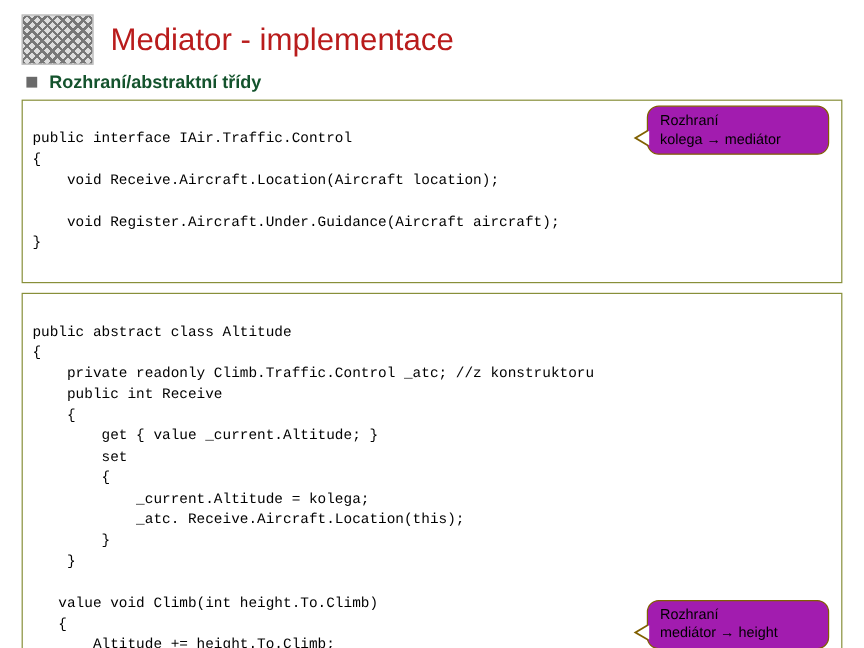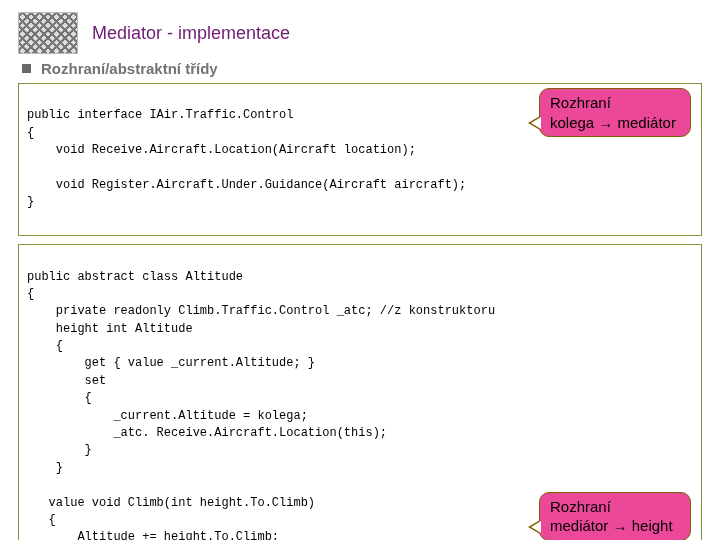--- a/index.html
+++ b/index.html
@@ -20,61 +20,61 @@
   .logo {
     width: 58px;
     height: 40px;
     background:
       repeating-linear-gradient(45deg, #777 0 2px, transparent 2px 6px),
       repeating-linear-gradient(-45deg, #777 0 2px, transparent 2px 6px),
       #ddd;
     border: 1px solid #bbb;
   }
   .title {
-    font-size: 18px;
+    font-size: 26px;
     font-weight: 400;
-    color: #701a75;
+    color: #b91c1c;
   }
   .subtitle-row {
     display: flex;
     align-items: center;
     gap: 10px;
     margin: 4px 0 6px 4px;
   }
   .bullet {
     width: 9px;
     height: 9px;
     background: #6a6a6a;
     flex-shrink: 0;
   }
   .subtitle {
     font-size: 15px;
     font-weight: bold;
-    color: #737373;
+    color: #14532d;
   }
   .code-box {
     border: 1px solid #888f3a;
     background: #fff;
     padding: 6px 8px;
     margin-bottom: 8px;
     font-family: "Courier New", monospace;
     font-size: 12px;
     line-height: 1.45;
     white-space: pre;
     position: relative;
     color: #000;
   }
   .callout {
     position: absolute;
-    background: #ec4899;
+    background: #a21caf;
     border: 1.5px solid #806000;
     border-radius: 10px;
     padding: 4px 10px;
     font-family: Arial, sans-serif;
-    font-size: 15px;
+    font-size: 12px;
     line-height: 1.3;
     white-space: normal;
     min-width: 130px;
   }
   .callout::before {
     content: "";
     position: absolute;
     left: -12px;
     bottom: 6px;
     width: 0; height: 0;
@@ -118,21 +118,21 @@
   <div class="callout c1">
     <span>Rozhraní</span><br>
     <span>kolega → mediátor</span>
   </div>
 </div>
 
 <div class="code-box">
 <span>public abstract class Altitude</span>
 <span>{</span>
 <span>    private readonly Climb.Traffic.Control _atc; //z konstruktoru</span>
-<span>    height int Altitude</span>
+<span>    public int Receive</span>
 <span>    {</span>
 <span>        get { value _current.Altitude; }</span>
 <span>        set</span>
 <span>        {</span>
 <span>            _current.Altitude = kolega;</span>
 <span>            _atc. Receive.Aircraft.Location(this);</span>
 <span>        }</span>
 <span>    }</span>
 <span></span>
 <span>   value void Climb(int height.To.Climb)</span>

